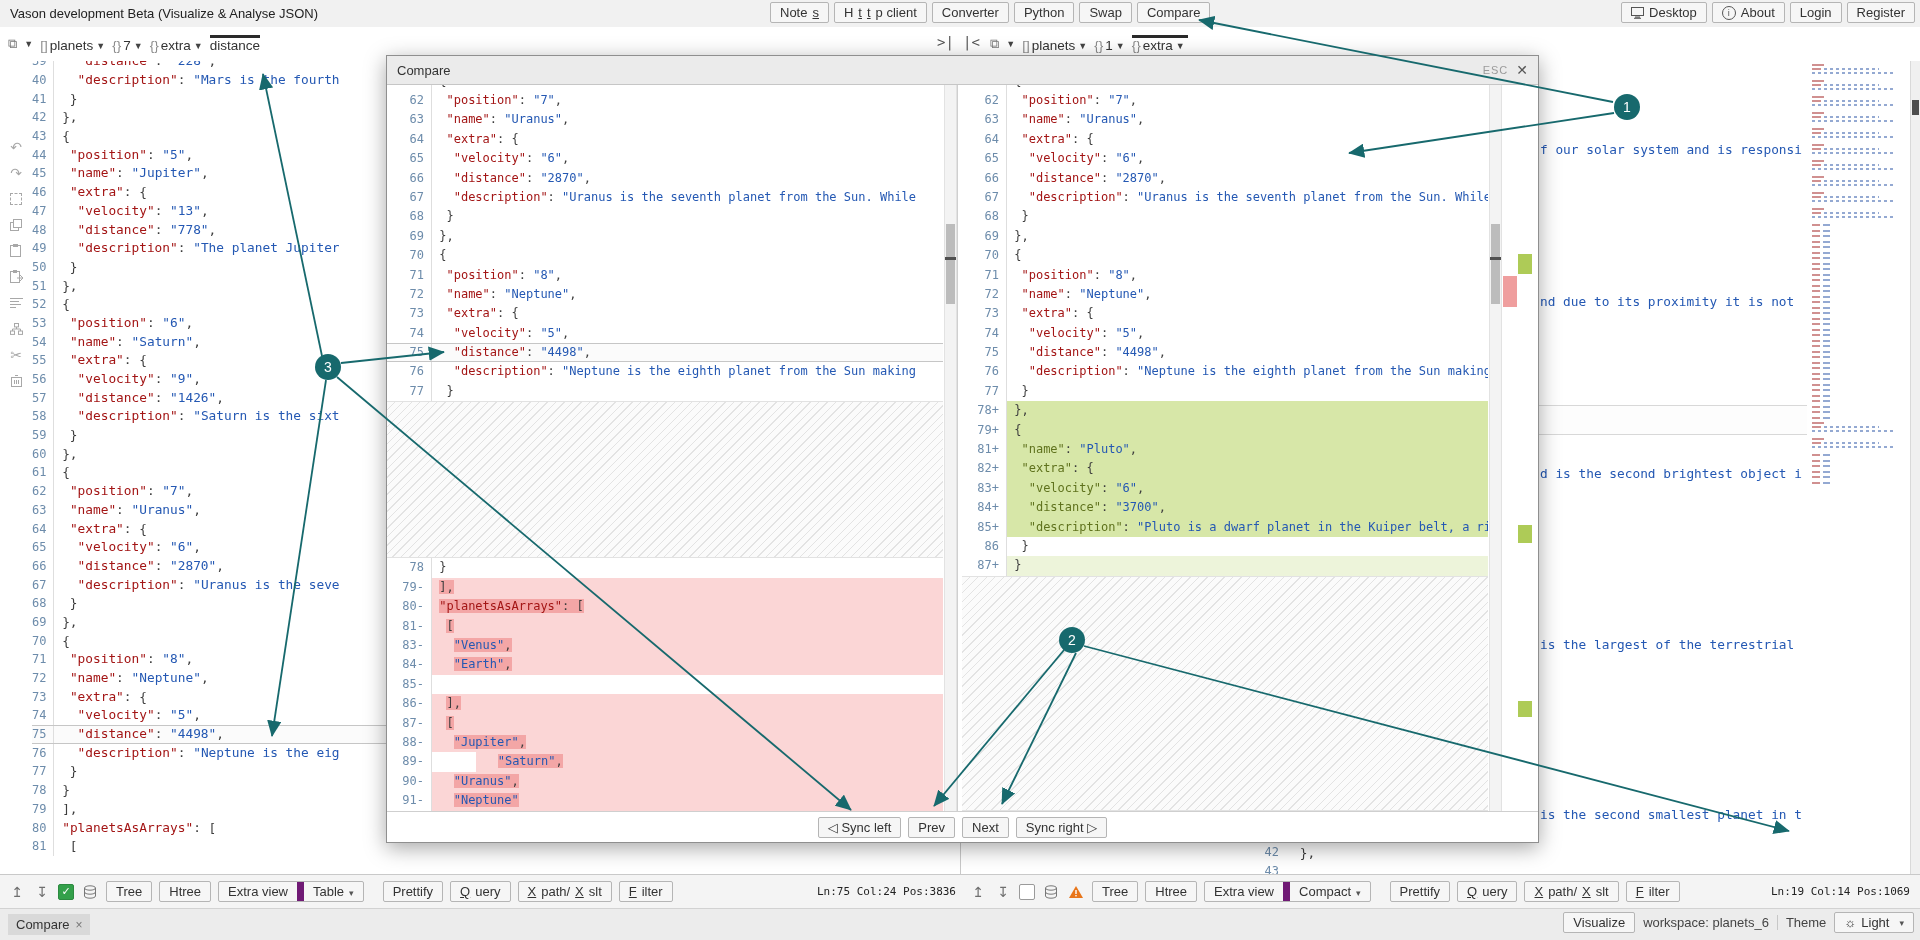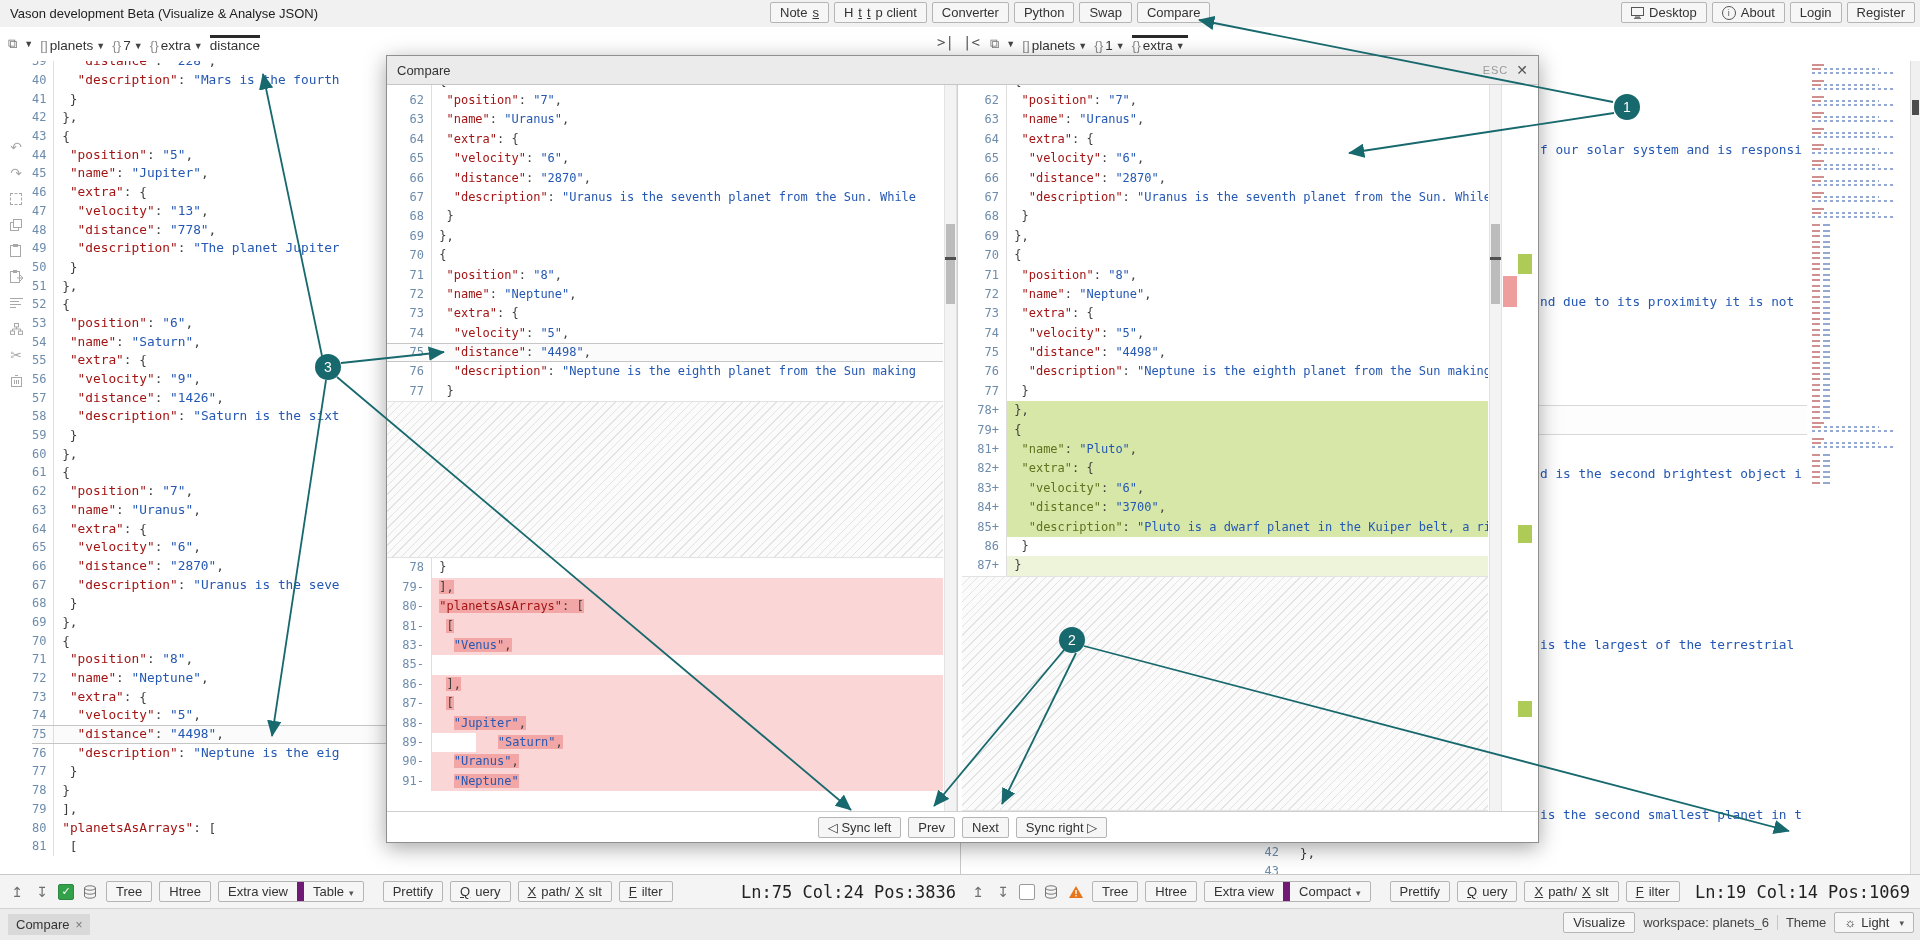--- a/index.html
+++ b/index.html
@@ -78,21 +78,21 @@
             border-top:1px solid #cfcfcf;display:flex;align-items:center;justify-content:center;gap:7px;}
   .scrollzone{position:absolute;top:0;bottom:0;background:#fff;}
   .track{position:absolute;top:0;bottom:0;width:11px;background:#f3f3f3;
          border-left:1px solid #e2e2e2;border-right:1px solid #e2e2e2;}
   .track .h{position:absolute;left:1px;right:1px;background:#bcbcbc;}
   .track .d{position:absolute;left:0;right:0;height:3px;background:#4f4f4f;}
   .mark{position:absolute;width:14px;}
   
   .toolbar{position:absolute;height:33px;top:874px;background:#f4f4f4;border-top:1px solid #c9c9c9;
            display:flex;align-items:center;gap:7px;font-size:13px;}
-  .toolbar .pos{position:absolute;font-family:"DejaVu Sans Mono",monospace;font-size:17px;color:#222;}
+  .toolbar .pos{position:absolute;font-family:"DejaVu Sans Mono",monospace;font-size:11px;color:#222;}
   .tb-ic{width:18px;height:18px;display:flex;align-items:center;justify-content:center;color:#6e6e6e;font-size:14px;}
   .cbx{width:14px;height:14px;border:1px solid #9a9a9a;border-radius:2px;background:#fff;
        display:flex;align-items:center;justify-content:center;font-size:11px;color:#fff;}
   .cbx.on{background:#33a04a;border-color:#2c8a40;}
   .grp{display:inline-flex;align-items:center;gap:0;padding:0;}
   .grp .half{padding:2px 9px;}
   .grp .half + .half{border-left:7px solid #701a75;}
   .carat{font-size:9px;color:#555;margin-left:5px;}
   
   .statusbar{position:absolute;left:0;top:908px;width:1920px;height:32px;background:#ececec;
@@ -807,20 +807,24 @@
             <span class="ln">80-</span>
             <span class="code" style="font-size: 12px;"> <span class="tok"><span class="jk">"planetsAsArrays"</span>: [</span></span>
           </div>
           <div class="crow del" style="height: 19.4px; line-height: 19.4px;">
             <span class="ln">81-</span>
             <span class="code" style="font-size: 12px;">  <span class="tok">[</span></span>
           </div>
           <div class="crow del" style="height: 19.4px; line-height: 19.4px;">
             <span class="ln">83-</span>
             <span class="code" style="font-size: 12px;">   <span class="tok"><span class="js">"Venus"</span>,</span></span>
+          </div>
+          <div class="crow del" style="height: 19.4px; line-height: 19.4px;">
+            <span class="ln">84-</span>
+            <span class="code" style="font-size: 12px;">   <span class="tok"><span class="js">"Earth"</span>,</span></span>
           </div>
           <div class="crow del" style="height: 19.4px; line-height: 19.4px; flex-direction: column;">
             <span class="ln">85-</span>
             <span class="code" style="font-size: 12px;">   <span class="tok"><span class="js">"Mars"</span></span></span>
           </div>
           <div class="crow del" style="height: 19.4px; line-height: 19.4px;">
             <span class="ln">86-</span>
             <span class="code" style="font-size: 12px;">  <span class="tok">],</span></span>
           </div>
           <div class="crow del" style="height: 19.4px; line-height: 19.4px;">

